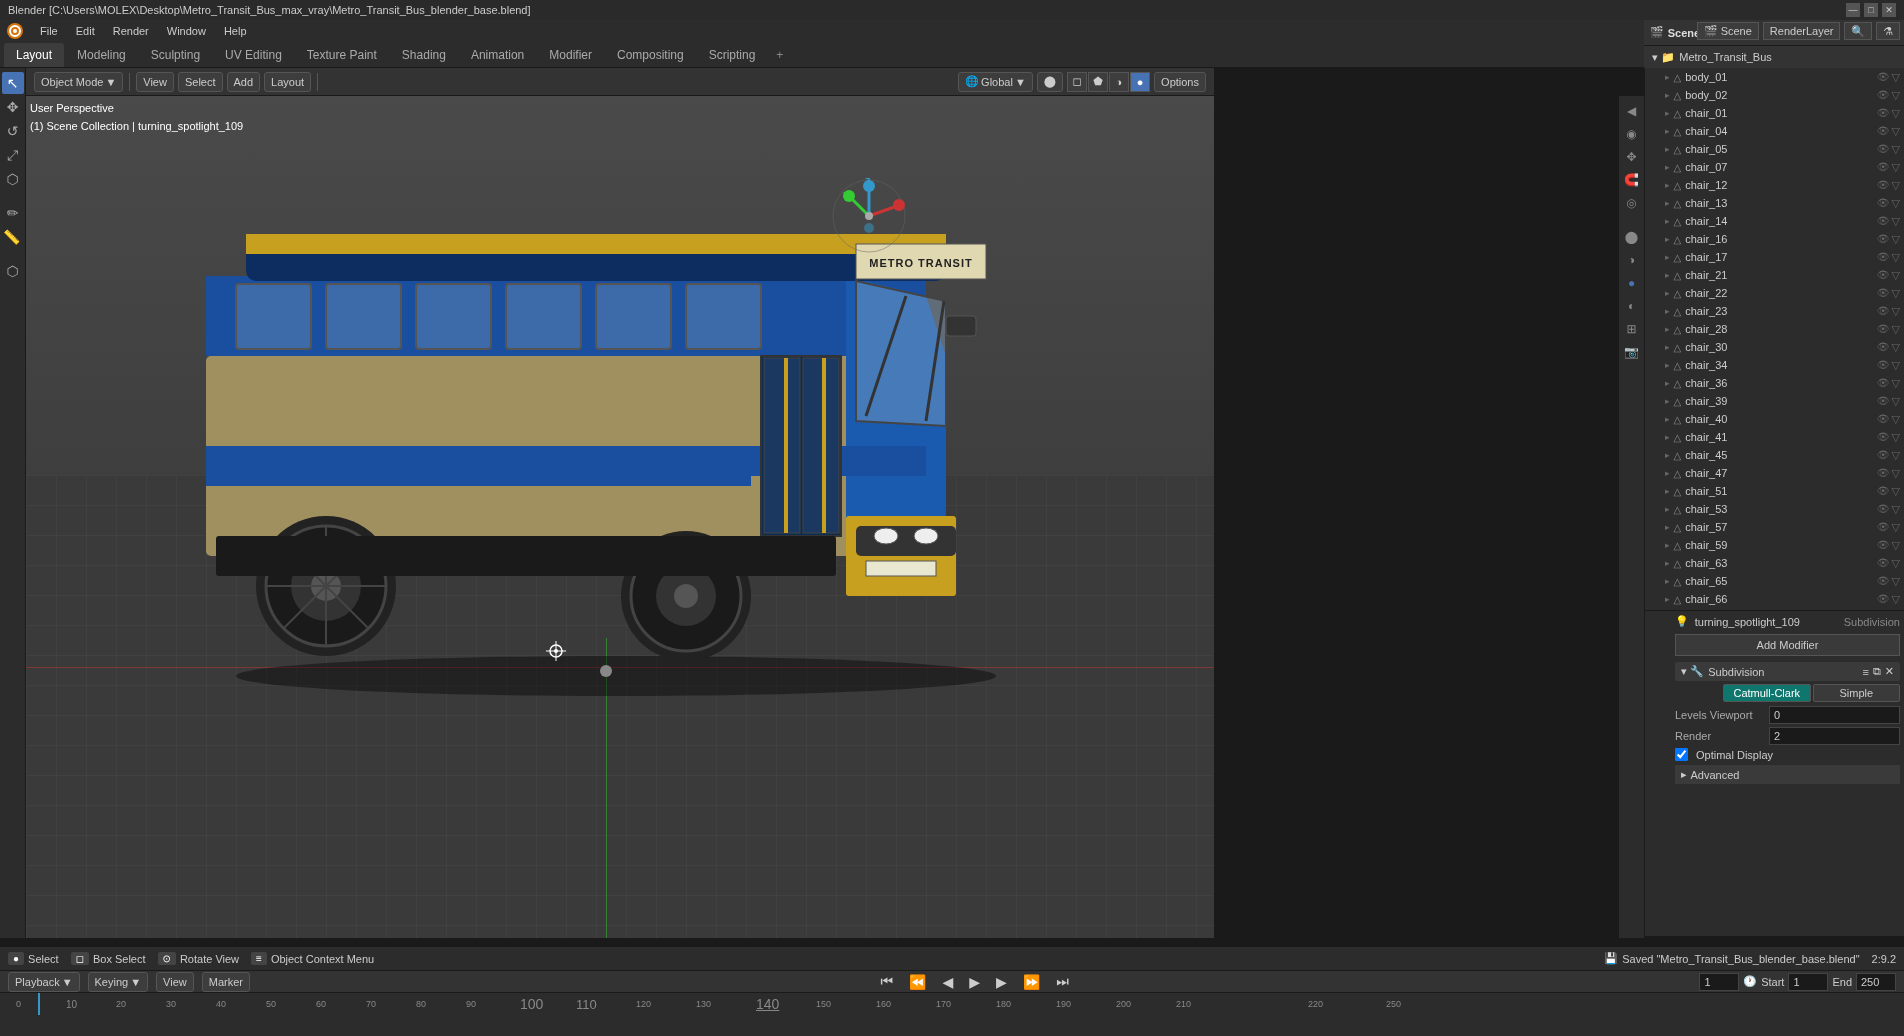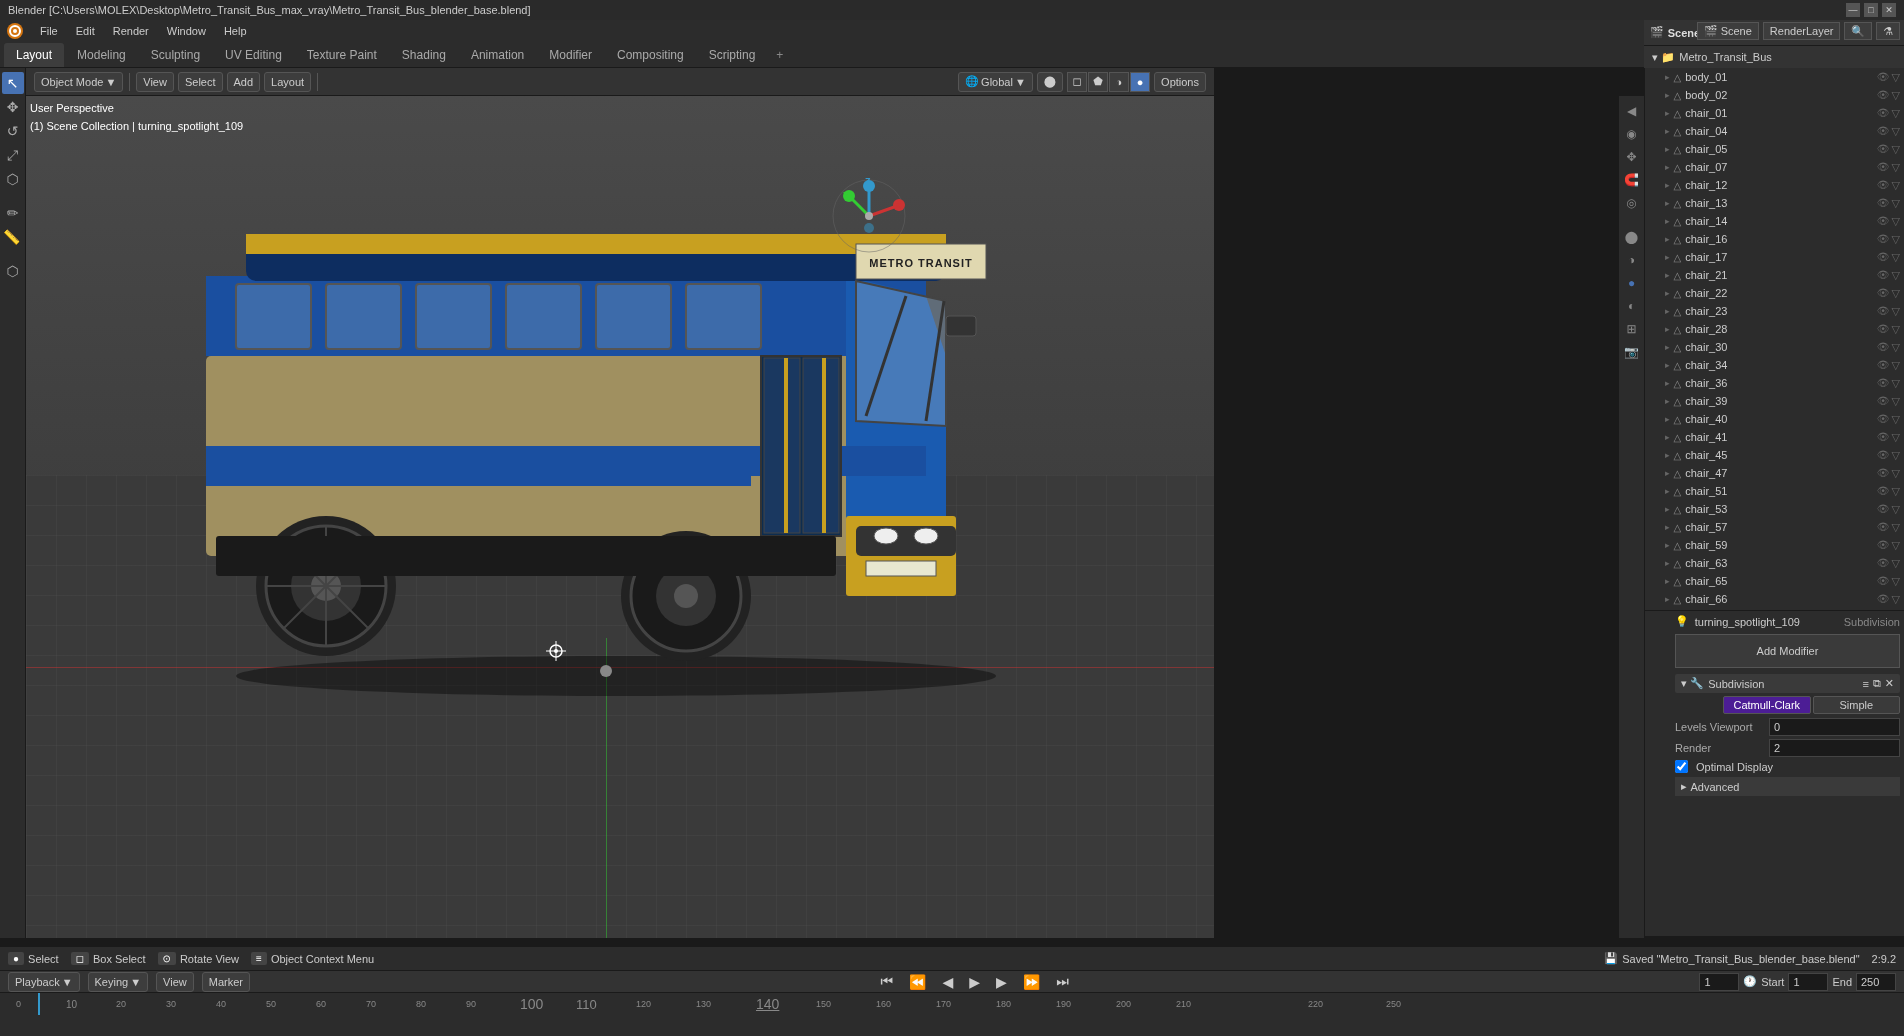--- a/index.html
+++ b/index.html
@@ -277,21 +277,21 @@
       flex: 1;
       padding: 2px 6px;
       background: #3a3a3a;
       border: 1px solid #555;
       color: #ccc;
       font-size: 11px;
       cursor: pointer;
       text-align: center;
       border-radius: 2px;
     }
-    .btn-tab.active { background: #4c1d95; color: #fff; margin-left: 48px; }
+    .btn-tab.active { background: #0f766e; color: #fff; margin-left: 48px; }
 
     
     #timeline {
       position: absolute;
       bottom: 0;
       left: 0;
       width: 1904px;
       height: 66px;
       background: #2c2c2c;
       border-top: 1px solid #1a1a1a;
@@ -1149,21 +1149,21 @@
 <div id="properties-panel">
   <div id="props-content">
     
     <div style="display:flex; align-items:center; gap:6px; margin-bottom:6px; font-size:11px;">
       <span>💡</span>
       <span>turning_spotlight_109</span>
       <span style="color:#888; margin-left:auto;">Subdivision</span>
     </div>
     
     
-    <button style="width:100%; background:#3a3a3a; border:1px solid #555; color:#ccc; padding:3px 6px; font-size:11px; cursor:pointer; margin-bottom:6px; height:34px;">Add Modifier</button>
+    <button style="width:100%; background:#3a3a3a; border:1px solid #555; color:#ccc; padding:3px 6px; font-size:11px; cursor:pointer; margin-bottom:6px; height:22px;">Add Modifier</button>
     
     
     <div class="modifier-header">
       <span>▾</span>
       <span>🔧</span>
       <span class="modifier-name">Subdivision</span>
       <span>≡</span>
       <span>⧉</span>
       <span>✕</span>
     </div>

